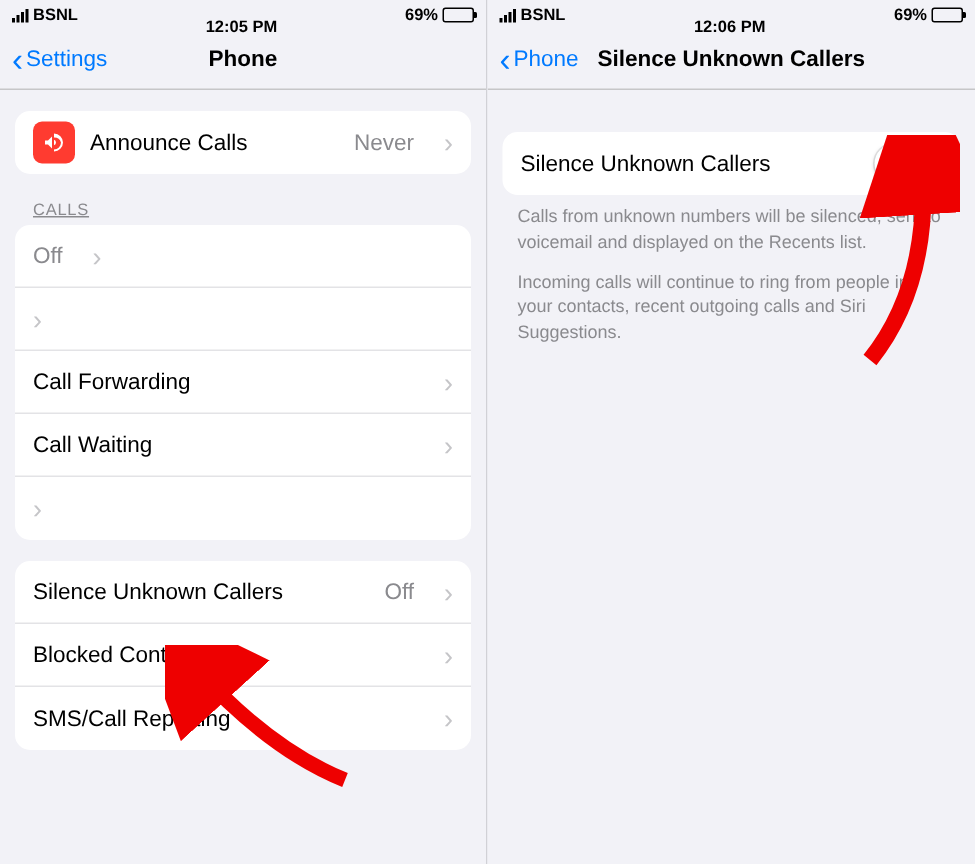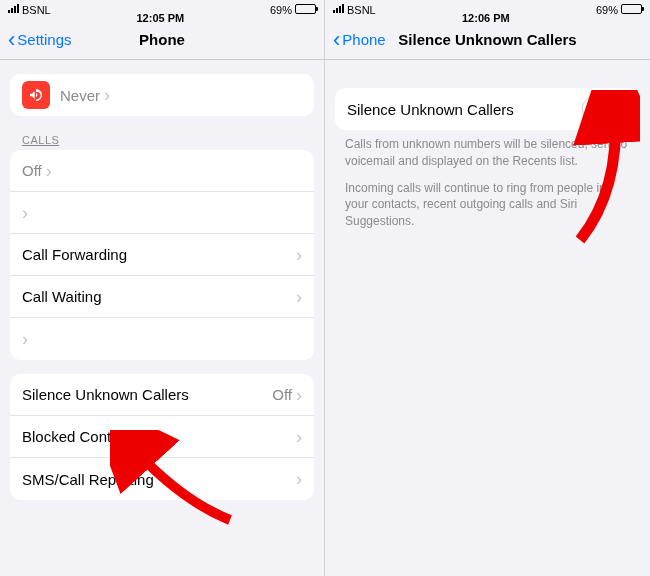--- a/index.html
+++ b/index.html
@@ -2,35 +2,35 @@
 <html><head>
 <meta charset="utf-8">
 <style>
   * { box-sizing: border-box; margin: 0; padding: 0; font-family: -apple-system, "Helvetica Neue", Arial, sans-serif; }
   body { width: 650px; height: 576px; background: #fff; overflow: hidden; position: relative; }
   .container { display: flex; width: 650px; height: 576px; }
   .pane { width: 325px; height: 576px; background: #f2f2f7; position: relative; overflow: hidden; }
   .pane.left { border-right: 1px solid #d1d1d6; }
   
   .statusbar { height: 20px; display: flex; align-items: center; justify-content: space-between; padding: 0 8px; font-size: 11px; font-weight: 500; color: #000; }
-  .statusbar .left, .statusbar .right { display: flex; align-items: flex-start; gap: 3px; }
+  .statusbar .left, .statusbar .right { display: flex; align-items: center; gap: 3px; font-weight: bold; }
   .statusbar .center { font-weight: 600; margin-top: 16px; }
   
   .navbar { height: 40px; display: flex; align-items: center; position: relative; border-bottom: 0.5px solid #c6c6c8; padding: 0 8px; }
   .navbar .back { display: flex; align-items: center; color: #007aff; font-size: 15px; gap: 2px; }
   .navbar .back .chev { font-size: 22px; line-height: 1; font-weight: 400; }
   .navbar .title { position: absolute; left: 0; right: 0; text-align: center; font-weight: 600; font-size: 15px; pointer-events: none; }
   
   .group { margin: 14px 10px 0 10px; background: #fff; border-radius: 10px; overflow: hidden; }
   .group-header { margin: 18px 0 4px 22px; font-size: 11px; color: #8a8a8e; letter-spacing: 0.5px; text-decoration: underline; }
   .row { display: flex; align-items: center; height: 42px; padding: 0 12px; border-bottom: 0.5px solid #e3e3e6; position: relative; }
   .row:last-child { border-bottom: none; }
   .row .icon-box { width: 28px; height: 28px; border-radius: 6px; display: flex; align-items: center; justify-content: center; margin-right: 10px; flex-shrink: 0; }
   .row .label { flex: 1; font-size: 15px; color: #000; }
-  .row .value { font-size: 15px; color: #8a8a8e; margin-right: 4px; }
+  .row .value { font-size: 15px; color: #8a8a8e; margin-right: 20px; }
   .row .chev-r { color: #c5c5c8; font-size: 18px; line-height: 1; }
   
   .toggle { width: 46px; height: 28px; border-radius: 14px; background: #e9e9ea; position: relative; }
   .toggle .knob { width: 26px; height: 26px; background: #fff; border-radius: 50%; position: absolute; left: 1px; top: 1px; box-shadow: 0 1px 3px rgba(0,0,0,0.25); }
   
   .footer-text { font-size: 12px; color: #8a8a8e; padding: 6px 20px 0 20px; line-height: 1.4; }
   
   .sig { display: flex; align-items: flex-end; gap: 1px; }
   .sig i { width: 2px; background: #000; display: block; }
   .sig i:nth-child(1){height:3px} .sig i:nth-child(2){height:5px} .sig i:nth-child(3){height:7px} .sig i:nth-child(4){height:9px}
@@ -71,20 +71,21 @@
       <div class="title">Phone</div>
     </div>
 
     <div class="group">
       <div class="row">
         <div class="icon-box" style="background:#ff3b30">
           <svg width="16" height="16" viewBox="0 0 24 24" fill="#fff">
               <path d="M3 10v4h3l4 4V6L6 10H3zm11 2a3 3 0 00-2-2.83v5.66A3 3 0 0014 12zm-2-7v2.06A7 7 0 0119 12a7 7 0 01-7 6.94V21a9 9 0 000-18z"></path>
             </svg>
         </div>
+        <span class="label">Announce Calls</span>
         <span class="value">Never</span>
         <span class="chev-r">›</span>
       </div>
     </div>
 
 
     <div class="group-header">CALLS</div>
     <div class="group" style="margin-top:4px">
       <div class="row">
         <span class="value">Off</span>

